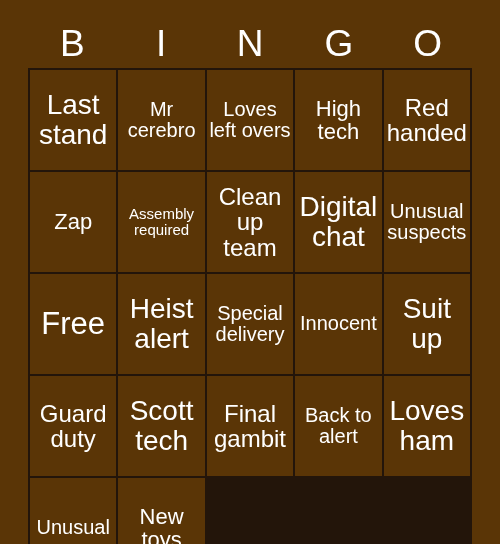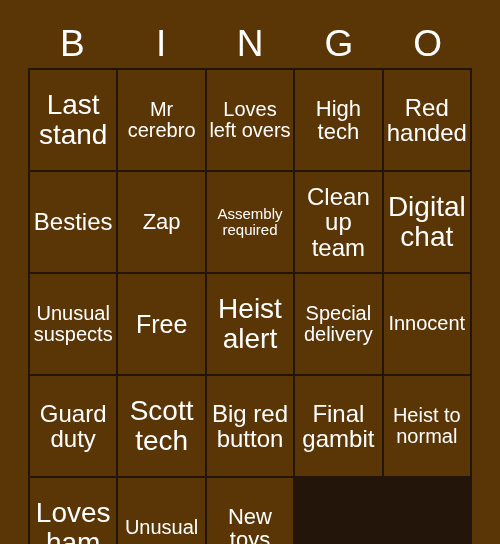--- a/index.html
+++ b/index.html
@@ -72,21 +72,21 @@
     width: 100%;
     word-wrap: break-word;
     display: block;
   }
   
   .fs-xl  { font-size: 22px; }
   .fs-lg  { font-size: 28px; }
   .fs-md  { font-size: 24px; }
   .fs-sm  { font-size: 20px; }
   .fs-xs  { font-size: 15px; }
-  .fs-free { font-size: 25px; }
+  .fs-free { font-size: 31px; }
 </style>
 </head>
 <body>
 
 <div id="card">
 
   <div id="header-row">
       <div class="header-letter">B</div>
       <div class="header-letter">I</div>
       <div class="header-letter">N</div>
@@ -104,23 +104,20 @@
       <div class="cell">
         <span class="cell-text fs-sm">Loves left overs</span>
       </div>
       <div class="cell">
         <span class="cell-text fs-xl">High tech</span>
       </div>
       <div class="cell">
         <span class="cell-text fs-md">Red handed</span>
       </div>
       <div class="cell">
-        <span class="cell-text fs-md">Besties</span>
-      </div>
-      <div class="cell">
         <span class="cell-text fs-xl">Zap</span>
       </div>
       <div class="cell">
         <span class="cell-text fs-xs">Assembly required</span>
       </div>
       <div class="cell">
         <span class="cell-text fs-md">Clean up team</span>
       </div>
       <div class="cell">
         <span class="cell-text fs-lg">Digital chat</span>
@@ -134,33 +131,33 @@
       <div class="cell">
         <span class="cell-text fs-lg">Heist alert</span>
       </div>
       <div class="cell">
         <span class="cell-text fs-sm">Special delivery</span>
       </div>
       <div class="cell">
         <span class="cell-text fs-sm">Innocent</span>
       </div>
       <div class="cell">
+        <span class="cell-text fs-lg">Suit up</span>
+      </div>
+      <div class="cell">
         <span class="cell-text fs-md">Guard duty</span>
       </div>
       <div class="cell">
         <span class="cell-text fs-lg">Scott tech</span>
       </div>
       <div class="cell">
-        <span class="cell-text fs-md">Big red button</span>
-      </div>
-      <div class="cell">
         <span class="cell-text fs-md">Final gambit</span>
       </div>
       <div class="cell">
-        <span class="cell-text fs-sm">Heist to normal</span>
+        <span class="cell-text fs-sm">Back to alert</span>
       </div>
       <div class="cell">
         <span class="cell-text fs-lg">Loves ham</span>
       </div>
       <div class="cell">
         <span class="cell-text fs-sm">Unusual</span>
       </div>
       <div class="cell">
         <span class="cell-text fs-xl">New toys</span>
       </div>

